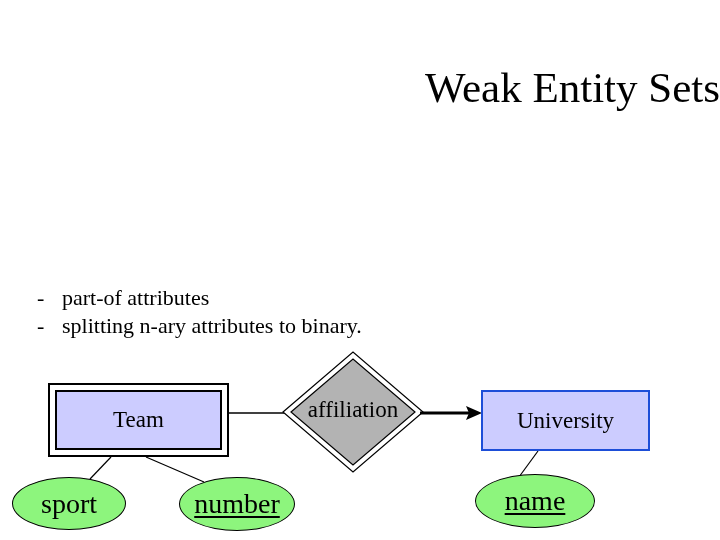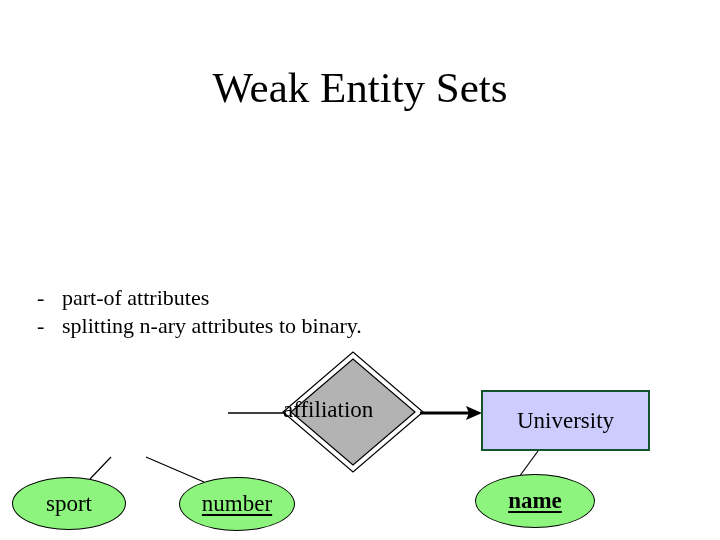--- a/index.html
+++ b/index.html
@@ -2,39 +2,39 @@
 <html><head>
 <meta charset="utf-8">
 <style>
   html,body{margin:0;padding:0;background:#ffffff;}
   .slide{
     position:relative;width:720px;height:540px;background:#ffffff;
     font-family:"Liberation Serif", serif;color:#000;overflow:hidden;
   }
   .title{
     position:absolute;left:0;right:0;top:63px;margin:0;
-    text-align:center;font-size:43px;font-weight:normal;
+    text-align:right;font-size:43px;font-weight:normal;
   }
   .para{position:absolute;left:18px;top:140px;width:660px;font-size:22px;line-height:28px;}
   .leadin{position:absolute;left:18px;top:227px;font-size:22px;line-height:28px;}
   .bullets{position:absolute;left:37px;top:284px;font-size:22px;line-height:28px;}
   .bullet{display:flex;}
   .bullet .marker{width:25px;flex:0 0 25px;}
   .wires{position:absolute;left:0;top:0;z-index:0;}
   .shape{position:absolute;box-sizing:border-box;display:flex;align-items:center;justify-content:center;z-index:1;}
   .entity-outer{left:48px;top:383px;width:181px;height:74px;border:2px solid #000;background:#fff;}
   .entity-inner{position:absolute;inset:5px;box-sizing:border-box;border:2px solid #000;background:#ccccff;
     display:flex;align-items:center;justify-content:center;font-size:23px;}
-  .entity-single{left:481px;top:390px;width:169px;height:61px;border:2px solid #14532d;background:#ccccff;font-size:23px;}
-  .diamond-label{left:283px;top:397px;width:140px;text-align:left;font-size:23px;z-index:1;
+  .entity-single{left:481px;top:390px;width:169px;height:61px;border:2px solid #1d4ed8;background:#ccccff;font-size:23px;}
+  .diamond-label{left:283px;top:397px;width:140px;text-align:center;font-size:23px;z-index:1;
     position:absolute;display:block;}
-  .ellipse{border:1px solid #000;border-radius:50%;background:#8df57d;font-size:23px;}
+  .ellipse{border:1px solid #000;border-radius:50%;background:#8df57d;font-size:28px;}
   .ellipse-sport{left:12px;top:477px;width:114px;height:53px;}
   .ellipse-number{left:179px;top:477px;width:116px;height:54px;}
-  .ellipse-name{left:475px;top:474px;width:120px;height:54px;font-weight:bold;}
+  .ellipse-name{left:475px;top:474px;width:120px;height:54px;}
   .key{text-decoration:underline;text-decoration-thickness:2px;text-underline-offset:3px;}
 </style>
 </head>
 <body>
 
 <div class="slide">
 
   <h1 class="title">Weak Entity Sets</h1>
 
   <div class="para">
@@ -57,20 +57,25 @@
     <line x1="228" y1="413" x2="353" y2="413" stroke="#000" stroke-width="1.3"></line>
     <line x1="111" y1="457" x2="90" y2="479" stroke="#000" stroke-width="1.2"></line>
     <line x1="146" y1="457" x2="204" y2="482" stroke="#000" stroke-width="1.2"></line>
     <line x1="538" y1="451" x2="519" y2="477" stroke="#000" stroke-width="1.2"></line>
     <polygon points="283,412 353,352 423,412 353,472" fill="#ffffff" stroke="#000" stroke-width="1.2"></polygon>
     <polygon points="291,412 353,359 415,412 353,465" fill="#b3b3b3" stroke="#000" stroke-width="1.2"></polygon>
     <line x1="420" y1="413" x2="470" y2="413" stroke="#000" stroke-width="3"></line>
     <polygon points="482,413 466,406 469,413 466,420" fill="#000"></polygon>
   </svg>
 
+  <div class="shape entity-outer">
+    <div class="entity-inner">
+      <span>Team</span>
+    </div>
+  </div>
 
   <div class="shape entity-single">
     <span>University</span>
   </div>
 
   <div class="diamond-label">affiliation</div>
 
   <div class="shape ellipse ellipse-sport">
     <span>sport</span>
   </div>

